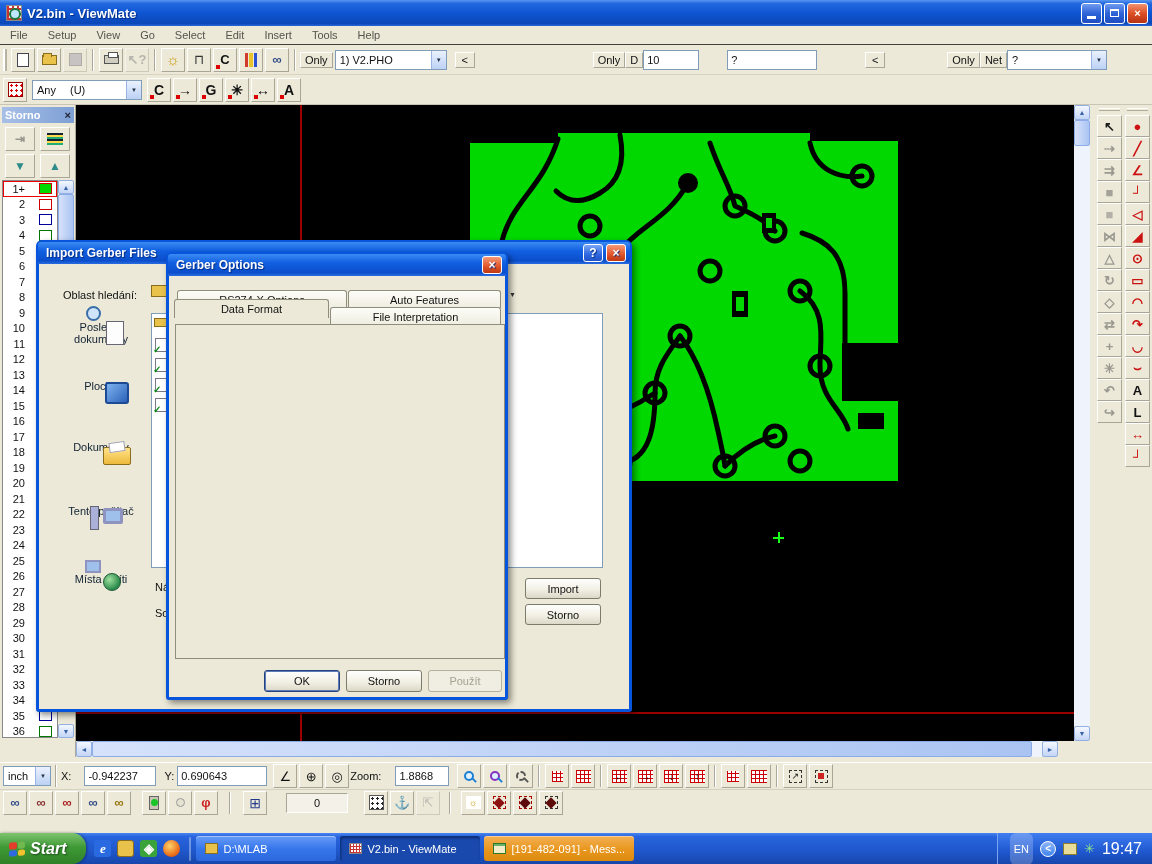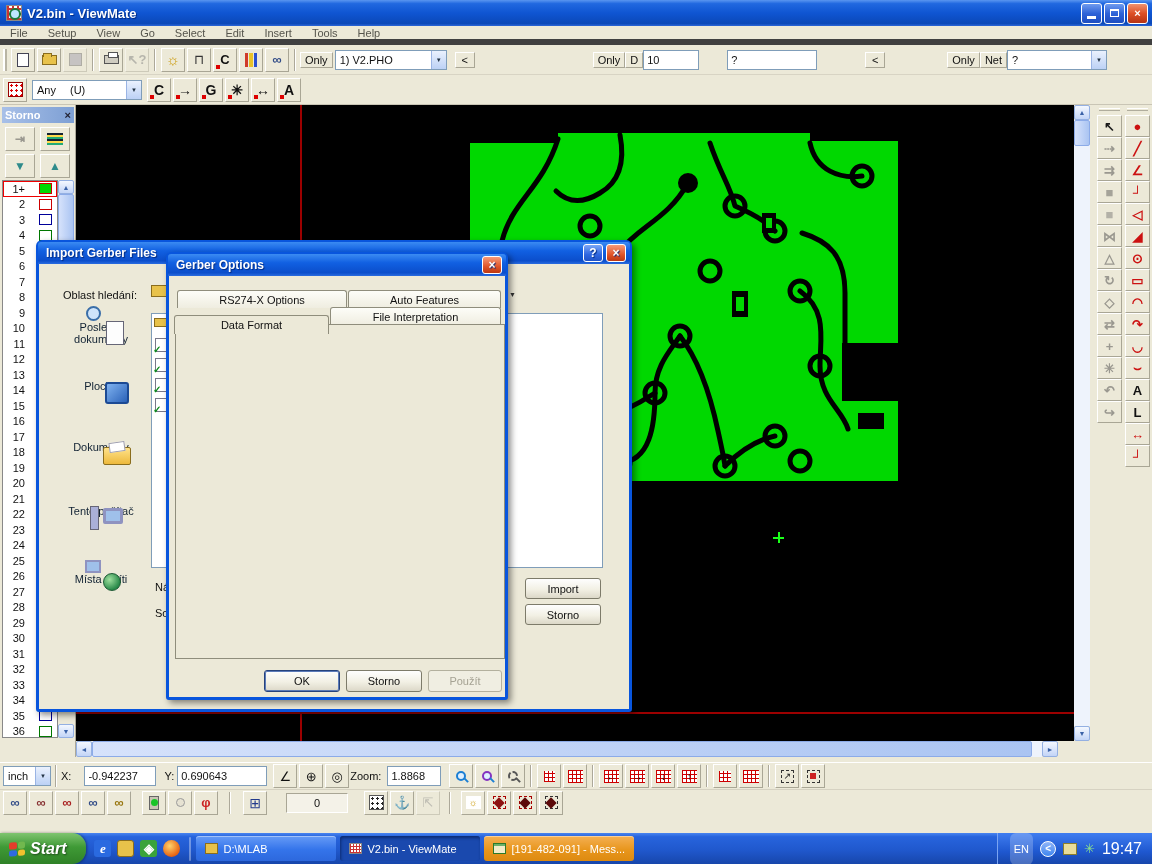--- a/index.html
+++ b/index.html
@@ -14,21 +14,21 @@
   .app-icon::after{content:"";position:absolute;right:0;bottom:0;width:8px;height:8px;border:2px solid #1a7a3a;border-radius:50%;background:#bfe6ff;}
   .title-text{color:#fff;font-weight:bold;font-size:13px;text-shadow:1px 1px 1px #002a80;}
   .win-btns{margin-left:auto;display:flex;gap:2px;padding-right:4px;}
   .wbtn{width:21px;height:21px;border:1px solid #fff;border-radius:3px;color:#fff;font-size:11px;font-weight:bold;
     display:flex;align-items:center;justify-content:center;background:linear-gradient(180deg,#6f9bee 0%,#2e63d8 50%,#1d4cc0 100%);}
   .wbtn.close{background:linear-gradient(180deg,#f0926f 0%,#dd4f25 50%,#b63313 100%);}
   .wbtn .box{width:9px;height:8px;border:1px solid #fff;border-top-width:2px;}
   .wbtn .minus{width:9px;height:3px;background:#fff;margin-top:8px;}
 
   
-  .menubar{position:absolute;left:0;top:26px;width:1152px;height:19px;display:flex;align-items:center;background:#ece9d8;border-bottom:6px solid #404040;}
+  .menubar{position:absolute;left:0;top:26px;width:1152px;height:19px;display:flex;align-items:center;background:#ece9d8;border-bottom:1px solid #404040;}
   .menu-item{padding:2px 10px;color:#55544c;}
 
   
   .toolbar{position:absolute;left:0;width:1152px;display:flex;align-items:center;background:#ece9d8;}
   .tb1{top:45px;height:30px;border-bottom:1px solid #d8d4c4;}
   .tb2{top:75px;height:30px;border-bottom:1px solid #c9c5b5;}
   .tb-btn{width:24px;height:24px;margin:0 1px;border:1px solid;border-color:#fff #a9a695 #a9a695 #fff;background:#ece9d8;
     display:flex;align-items:center;justify-content:center;font-size:13px;position:relative;}
   .tb-sep{width:2px;height:22px;margin:0 4px;border-left:1px solid #aca899;border-right:1px solid #fff;}
   .grip{width:4px;height:22px;margin:0 3px;border-left:2px solid #fff;border-right:2px solid #b8b4a4;}
@@ -714,21 +714,21 @@
 
 <div class="xp-dialog ger">
   <div class="xp-title">
     <span>Gerber Options</span>
     <span class="btns">
         <span class="dlg-btn dlg-close">×</span>
       </span>
   </div>
   <span class="tab" style="left:8px;top:35px;width:170px;">RS274-X Options</span>
   <span class="tab" style="left:179px;top:35px;width:153px;">Auto Features</span>
-  <span class="tab active" style="left:5px;top:60px;width:155px;">Data Format</span>
+  <span class="tab active" style="left:5px;top:44px;width:155px;">Data Format</span>
   <span class="tab" style="left:161px;top:52px;width:171px;">File Interpretation</span>
   <div class="tabpanel"></div>
 
   <div class="dec-row" style="left:30px;top:86px;">
     <span class="dec-lbl">Left of decimal:</span>
     <span class="dec-combo">
       <span class="val sel">3</span>
       <span class="arrow">▼</span>
     </span>
   </div>
@@ -828,21 +828,21 @@
   <span class="tb-btn" style="margin-left:6px;">
       <span>∠</span>
     </span>
   <span class="tb-btn">
       <span>⊕</span>
     </span>
   <span class="tb-btn">
       <span>◎</span>
     </span>
   <span style="margin-left:0;">Zoom:</span>
-  <span class="inset" style="width:54px;margin-left:6px;">1.8868</span>
+  <span class="inset" style="width:54px;margin-left:14px;">1.8868</span>
   <span class="tb-btn" style="margin-left:8px;">
       <span class="mag"></span>
     </span>
   <span class="tb-btn">
       <span class="mag" style="border-color:#8433c0;"></span>
     </span>
   <span class="tb-btn">
       <span class="mag lens-dash"></span>
     </span>
   <span class="tb-sep"></span>

